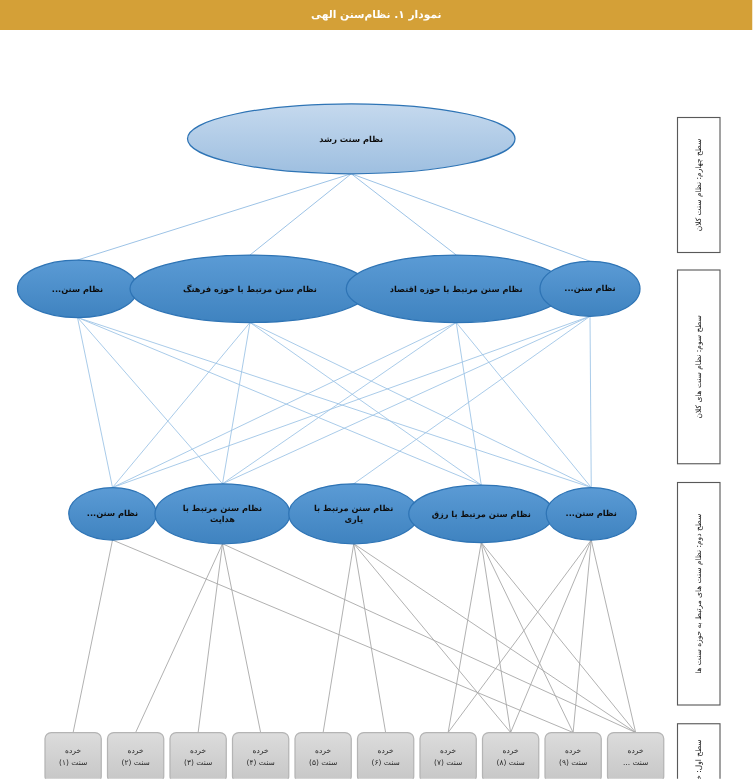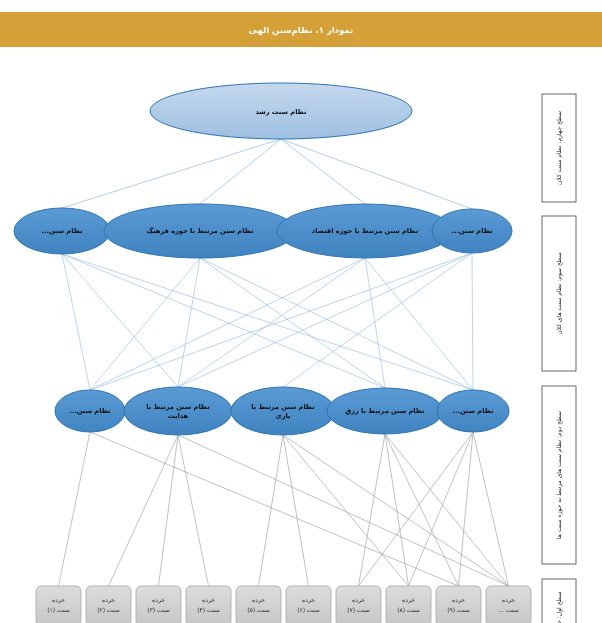--- a/index.html
+++ b/index.html
@@ -4,21 +4,21 @@
 <style>
   html,body{margin:0;padding:0;}
   body{
     width:602px;height:623px;
     background:#ffffff;
     font-family:"DejaVu Sans","Liberation Sans",sans-serif;
     overflow:hidden;
     position:relative;
   }
   #header-bar{
-    position:absolute;left:0;top:12px;width:602px;height:35px;
+    position:absolute;left:0;top:0;width:602px;height:24px;
     background:#d4a037;
     display:flex;align-items:center;justify-content:center;text-align:center;
   }
   #header-title{
     color:#ffffff;font-size:8.5px;font-weight:bold;
     letter-spacing:0px;direction:rtl;white-space:nowrap;
   }
   #canvas{position:absolute;left:0;top:17px;width:602px;height:606px;margin-top:44px;}
   svg#diagram{position:absolute;left:0;top:0;width:602px;height:606px;}
   .node-label{

